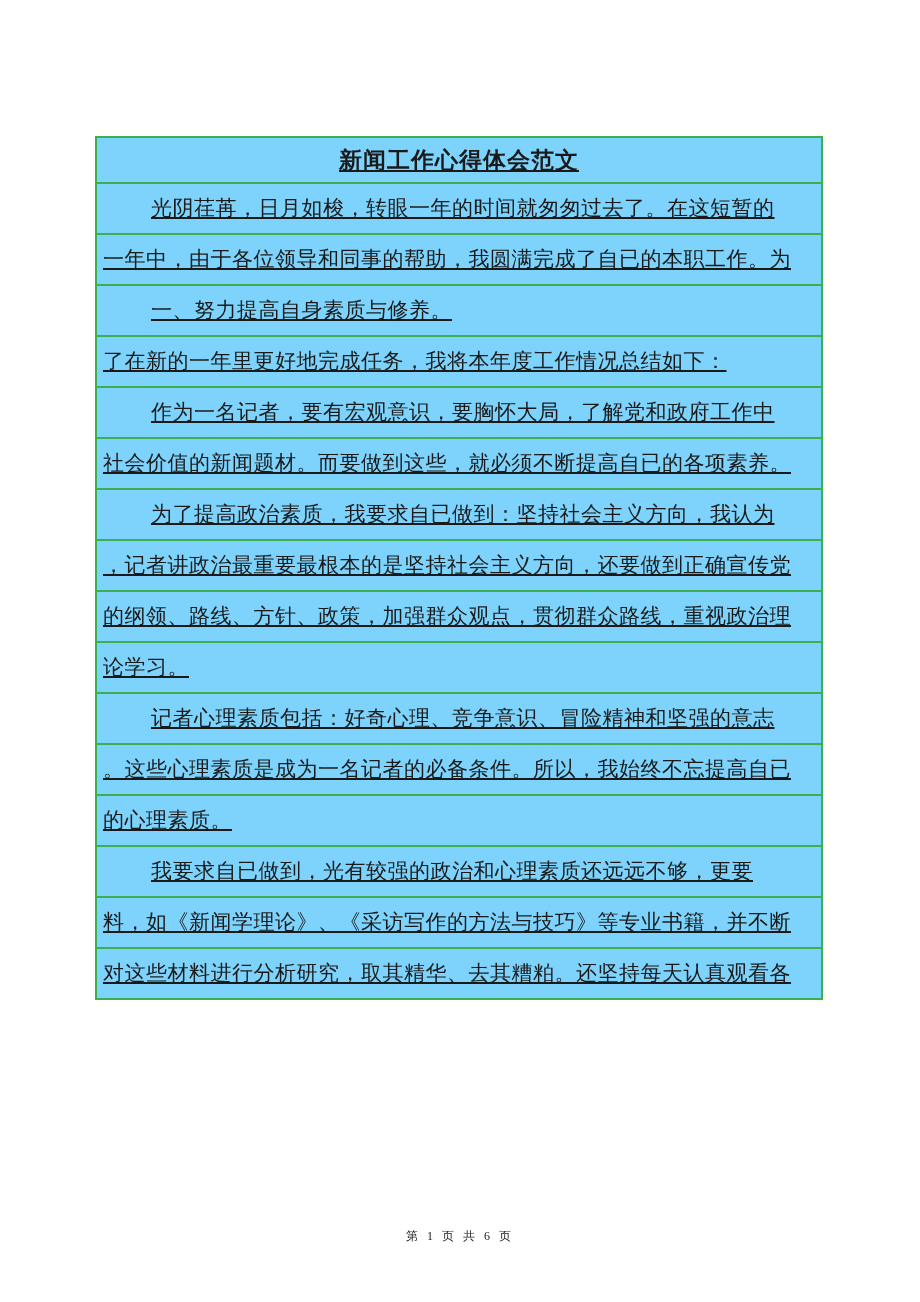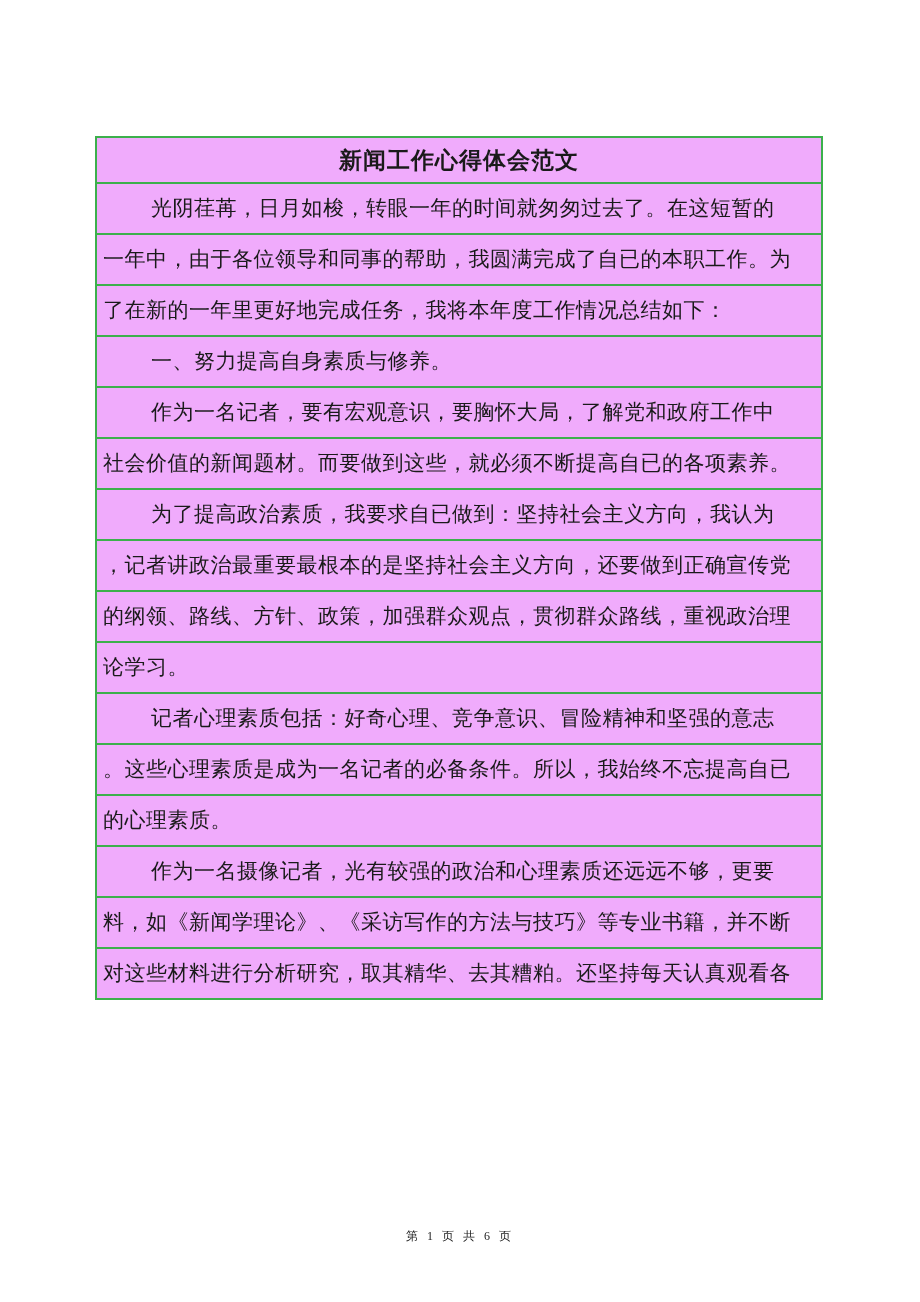--- a/index.html
+++ b/index.html
@@ -24,21 +24,22 @@
     border: 2px solid var(--green);
     margin-top: -2px;
     display: flex;
     align-items: center;
     padding: 0 6px;
     font-size: 21px;
     letter-spacing: 0.5px;
     line-height: 1;
     white-space: nowrap;
     overflow: hidden;
-    background: #f0abfc;
+    background: #7dd3fc;
+    text-decoration: underline;
   }
   .row.title-row {
     height: 48px;
     margin-top: 0;
     justify-content: center;
     font-weight: bold;
     font-size: 23px;
     letter-spacing: 1px;
   }
   .row.indent { padding-left: 54px; }
@@ -52,29 +53,29 @@
     color: #222222;
   }
 </style>
 </head>
 <body>
 
 <div class="doc-table">
   <div class="row title-row">新闻工作心得体会范文</div>
   <div class="row indent">光阴荏苒，日月如梭，转眼一年的时间就匆匆过去了。在这短暂的</div>
   <div class="row">一年中，由于各位领导和同事的帮助，我圆满完成了自已的本职工作。为</div>
+  <div class="row indent">一、努力提高自身素质与修养。</div>
   <div class="row">了在新的一年里更好地完成任务，我将本年度工作情况总结如下：</div>
-  <div class="row indent">一、努力提高自身素质与修养。</div>
   <div class="row indent">作为一名记者，要有宏观意识，要胸怀大局，了解党和政府工作中</div>
   <div class="row">社会价值的新闻题材。而要做到这些，就必须不断提高自已的各项素养。</div>
   <div class="row indent">为了提高政治素质，我要求自已做到：坚持社会主义方向，我认为</div>
   <div class="row">，记者讲政治最重要最根本的是坚持社会主义方向，还要做到正确宣传党</div>
   <div class="row">的纲领、路线、方针、政策，加强群众观点，贯彻群众路线，重视政治理</div>
   <div class="row">论学习。</div>
   <div class="row indent">记者心理素质包括：好奇心理、竞争意识、冒险精神和坚强的意志</div>
   <div class="row">。这些心理素质是成为一名记者的必备条件。所以，我始终不忘提高自已</div>
   <div class="row">的心理素质。</div>
-  <div class="row indent">作为一名摄像记者，光有较强的政治和心理素质还远远不够，更要</div>
+  <div class="row indent">我要求自已做到，光有较强的政治和心理素质还远远不够，更要</div>
   <div class="row">料，如《新闻学理论》、《采访写作的方法与技巧》等专业书籍，并不断</div>
   <div class="row">对这些材料进行分析研究，取其精华、去其糟粕。还坚持每天认真观看各</div>
 </div>
 
 <div class="footer">第 1 页 共 6 页</div>
 
 </body></html>

